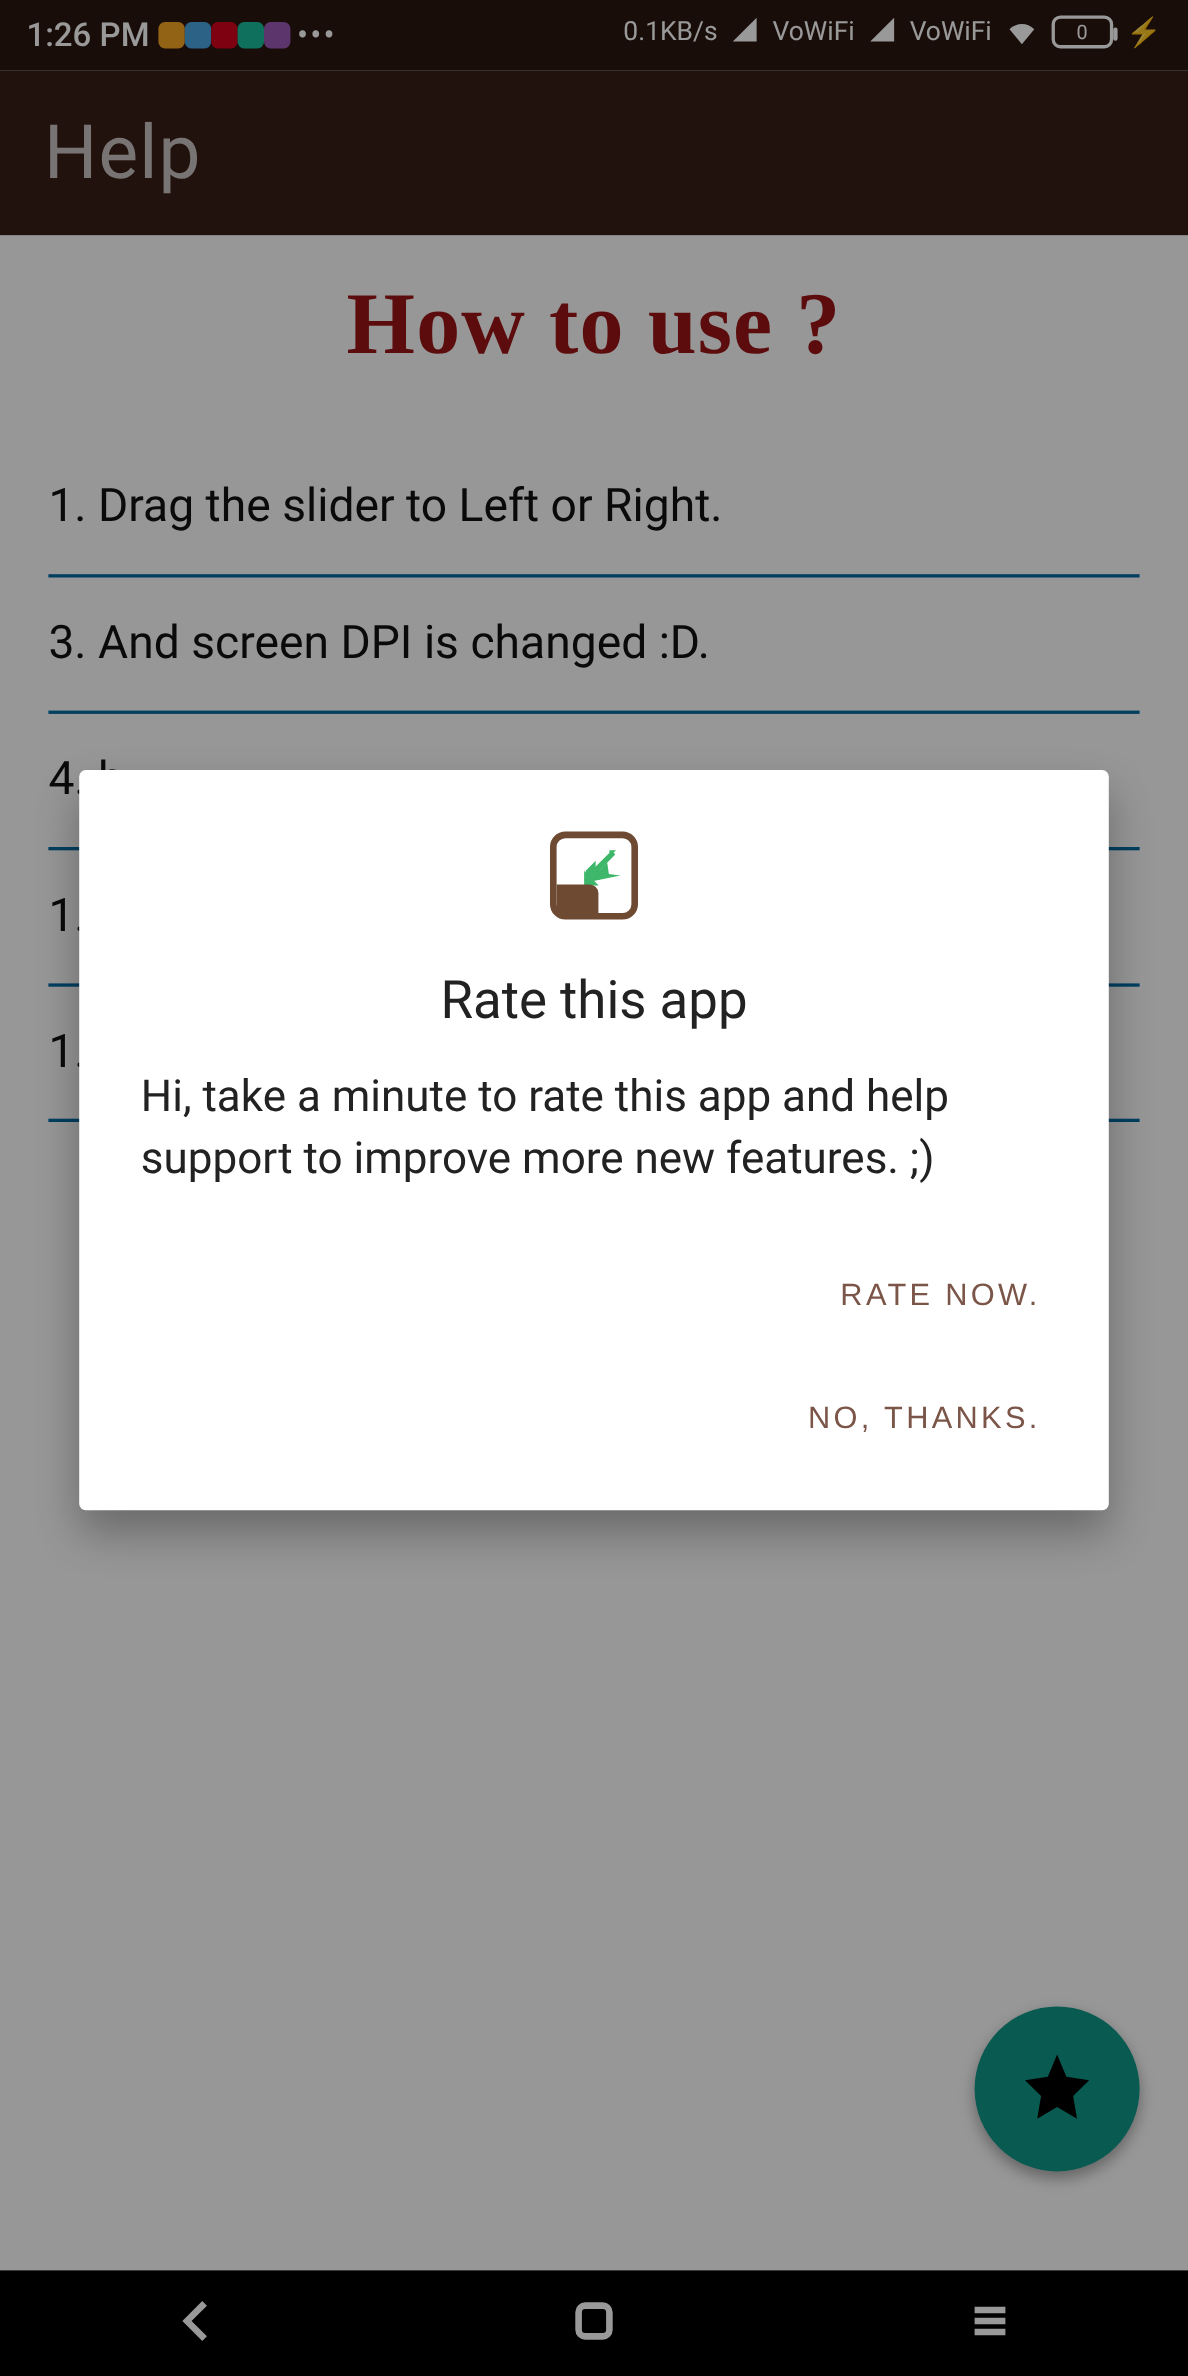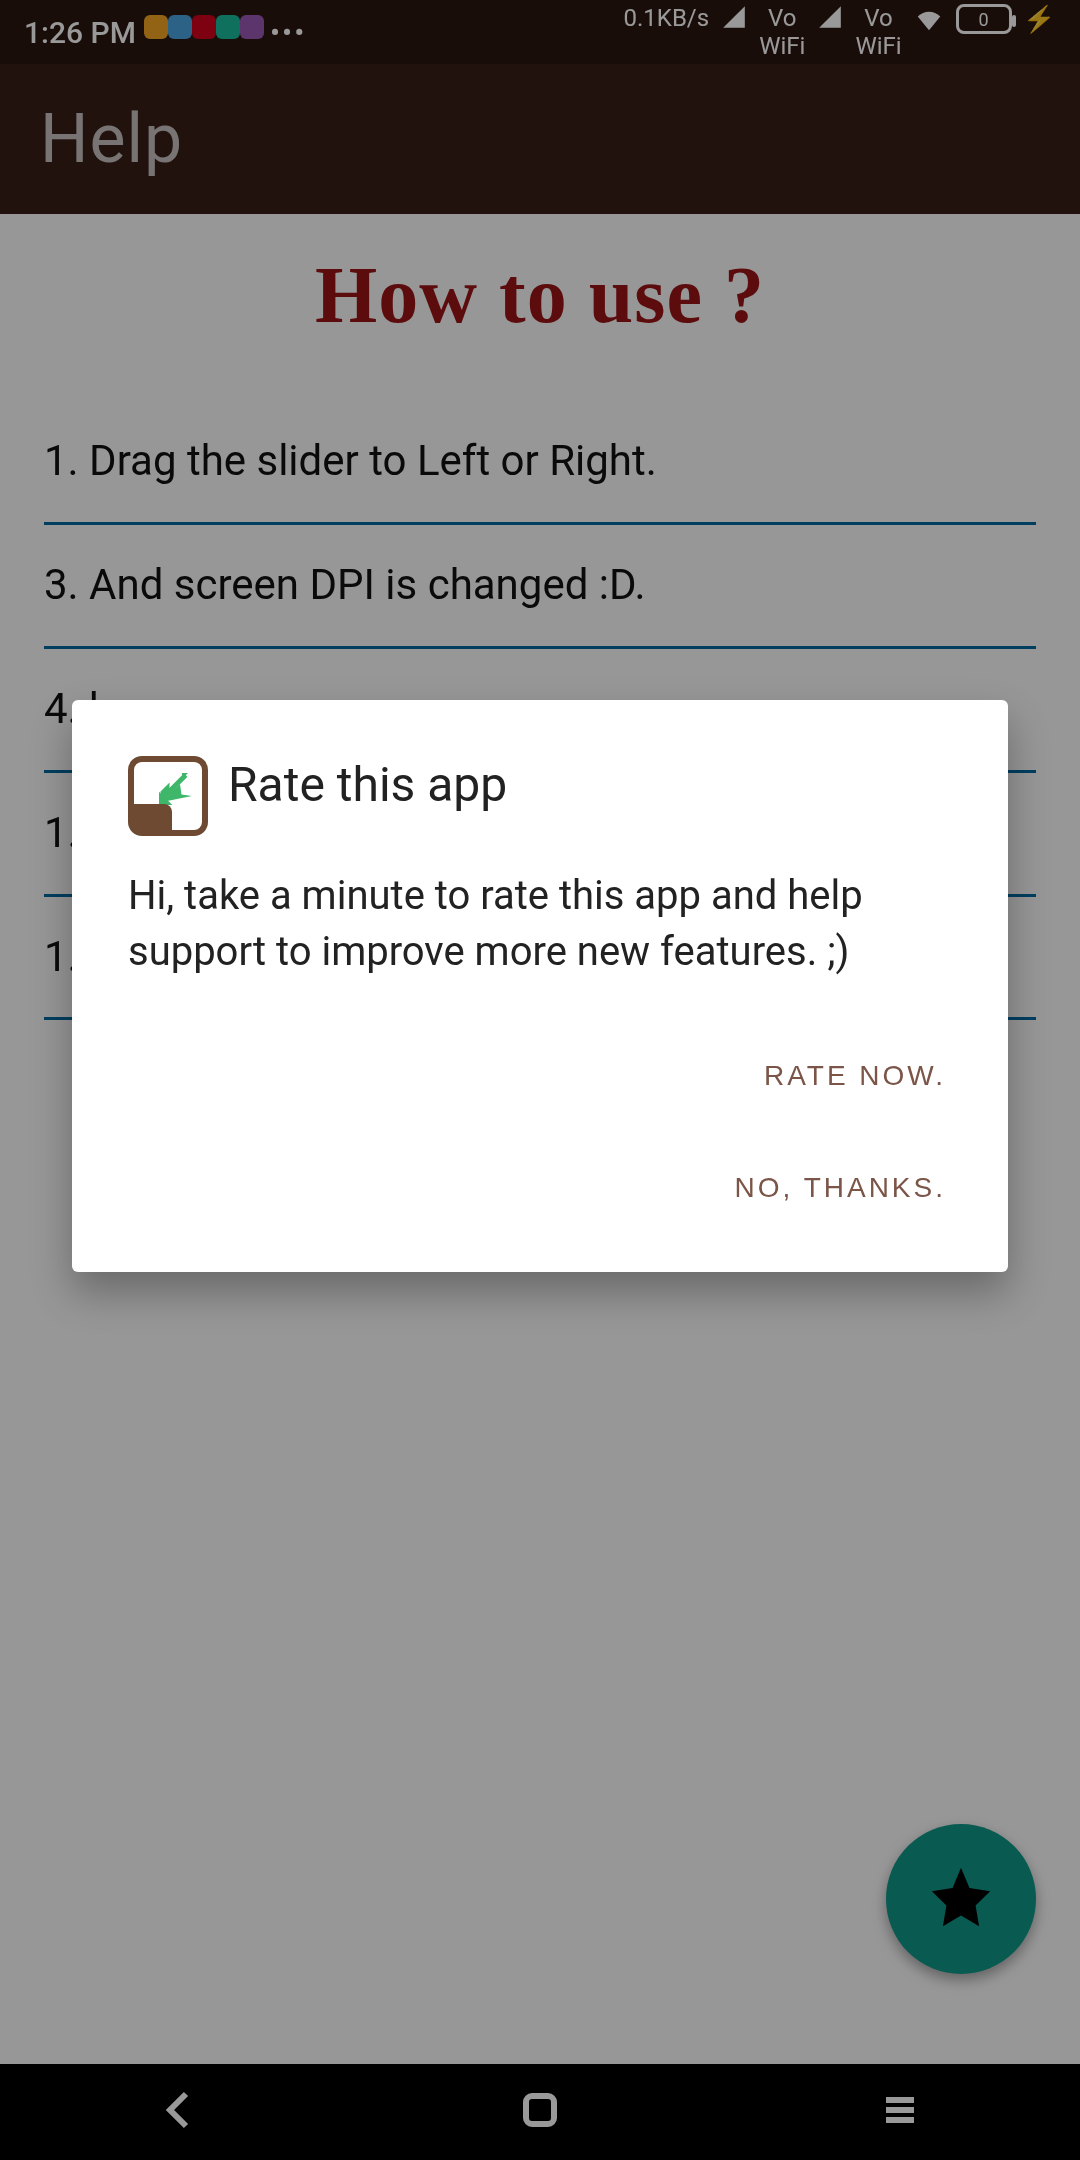--- a/index.html
+++ b/index.html
@@ -1,31 +1,31 @@
 <!DOCTYPE html>
 <html><head>
 <meta charset="utf-8">
 <style>
   * { margin:0; padding:0; box-sizing:border-box; }
   html,body { width:1080px; height:2160px; font-family:-apple-system, Roboto, "Helvetica Neue", Arial, sans-serif; background:#f8f8f8; overflow:hidden; }
   .screen { position:relative; width:1080px; height:2160px; }
 
   
   .status-bar { position:absolute; top:0; left:0; right:0; height:64px; background:#2b1712; color:#fff; display:flex; align-items:center; justify-content:space-between; padding:0 24px; font-size:26px; }
-  .status-left { display:flex; align-items:flex-start; }
+  .status-left { display:flex; align-items:center; }
   .clock { font-size:30px; font-weight:500; margin-right:8px; }
   .tray-icn { width:24px; height:24px; border-radius:6px; display:inline-block; }
   .ic1 { background:#f5a623; }
   .ic2 { background:#4aa3df; }
   .ic3 { background:#d0021b; }
   .ic4 { background:#1abc9c; }
   .ic5 { background:#9b59b6; }
   .dots { font-size:30px; letter-spacing:2px; margin-left:6px; }
   .status-right { display:flex; align-items:flex-start; gap:12px; font-size:24px; }
-  .wifi-group { display:flex; flex-direction:column; align-items:center; }
+  .wifi-group { display:flex; flex-direction:row; align-items:center; }
   .batt { display:inline-flex; align-items:center; border:3px solid #fff; border-radius:8px; width:56px; height:30px; position:relative; justify-content:center; font-size:18px; }
   .batt::after { content:""; position:absolute; right:-7px; top:8px; width:4px; height:12px; background:#fff; border-radius:2px; }
   .bolt { font-size:26px; }
 
   
   .app-bar { position:absolute; top:64px; left:0; right:0; height:150px; background:#3a1f18; color:#c7c2c0; display:flex; align-items:center; padding:0 40px; font-size:68px; letter-spacing:1px; }
 
   
   .content { position:absolute; top:214px; left:0; right:0; bottom:96px; background:#fcfcfc; padding:0 44px 44px 44px; }
   .page-title { font-family:Georgia, "Times New Roman", serif; font-weight:900; color:#9a1414; font-size:80px; text-align:center; margin:36px 0 60px 0; letter-spacing:1px; }
@@ -37,21 +37,21 @@
 
   
   .nav-bar { position:absolute; bottom:0; left:0; right:0; height:96px; background:#000; display:flex; align-items:center; justify-content:space-around; }
   .nav-btn svg { width:48px; height:48px; stroke:#fff; fill:none; stroke-width:3; }
 
   
   .overlay { position:absolute; inset:0; background:rgba(0,0,0,.40); }
 
   
   .dialog { position:absolute; left:72px; right:72px; top:700px; background:#fff; border-radius:6px; box-shadow:0 20px 40px rgba(0,0,0,.3); padding:56px 56px 28px 56px; }
-  .dialog-header { display:flex; align-items:flex-start; gap:20px; margin-bottom:32px; }
+  .dialog-header { display:flex; align-items:center; gap:44px; margin-bottom:32px;flex-direction:column; }
   .app-icon { width:80px; height:80px; border:6px solid #6e4a33; border-radius:14px; position:relative; background:#fff; }
   .app-icon::after { content:""; position:absolute; left:0; bottom:0; width:38px; height:26px; background:#6e4a33; border-top-right-radius:8px; }
   .app-icon svg { position:absolute; right:10px; top:10px; width:36px; height:36px; }
   .dialog-title { font-size:48px; color:#222; }
   .dialog-body { font-size:40px; color:#222; line-height:1.4; margin-bottom:40px; }
   .dialog-actions { display:flex; flex-direction:column; align-items:flex-end; }
   .dialog-btn { background:none; border:none; color:#7a5548; font-size:28px; letter-spacing:3px; padding:40px 6px; cursor:pointer; font-weight:500; text-align:right; }
 </style>
 </head>
 <body>

